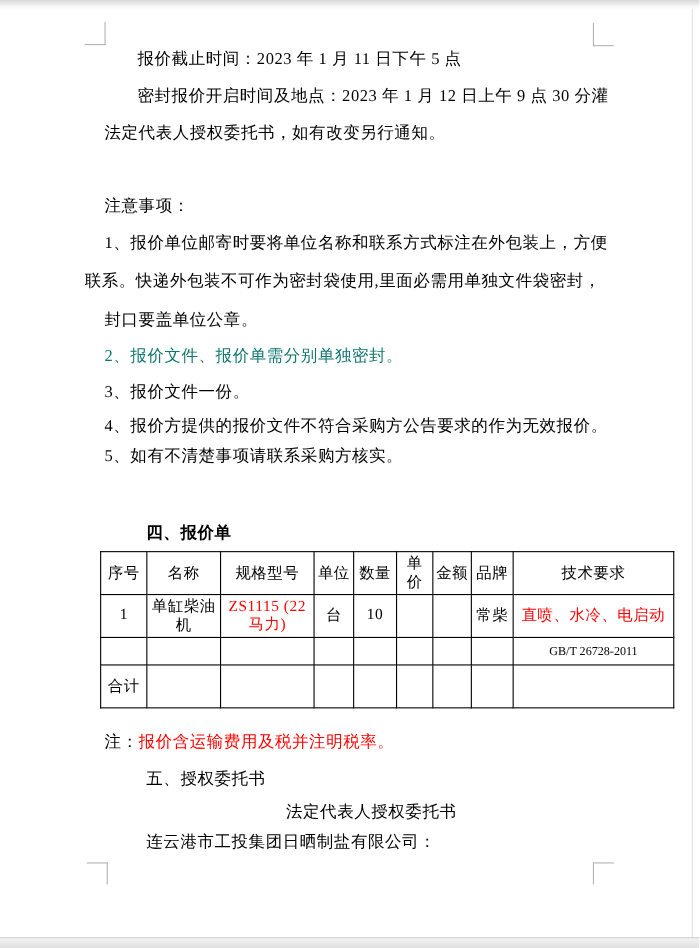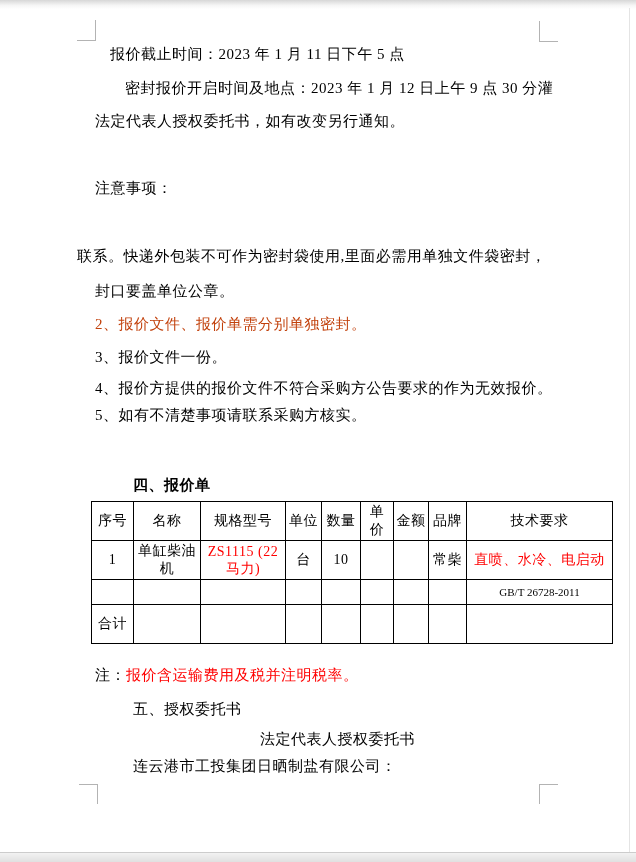--- a/index.html
+++ b/index.html
@@ -24,21 +24,21 @@
   .mark{position:absolute;}
   .mark-tl{left:77px;top:20px;width:18px;height:20px;border-right:1px solid #b3b3b3;border-bottom:1px solid #b3b3b3;}
   .mark-tr{left:539px;top:21px;width:18px;height:20px;border-left:1px solid #b3b3b3;border-bottom:1px solid #b3b3b3;}
   .mark-bl{left:79px;top:784px;width:18px;height:19px;border-top:1px solid #b3b3b3;border-right:1px solid #b3b3b3;}
   .mark-br{left:539px;top:784px;width:18px;height:19px;border-top:1px solid #b3b3b3;border-left:1px solid #b3b3b3;}
   
   .line{
     position:absolute;font-size:15px;line-height:17px;white-space:nowrap;
     letter-spacing:0.5px;
   }
-  .blue{color:#c2410c;}
+  .blue{color:#0f766e;}
   .red{color:#ff0000;}
   .bold{font-weight:bold;}
   
   table.quote{
     position:absolute;left:91px;top:501px;width:521px;
     border-collapse:collapse;table-layout:fixed;
     font-size:14px;letter-spacing:0.5px;border-radius:16px;
   }
   table.quote td,table.quote th{
     border:1px solid #000000;font-weight:normal;
@@ -54,24 +54,25 @@
 <div class="page">
 
   <div class="chrome-top"></div>
   <div class="edge-right"></div>
 
   <div class="mark mark-tl"></div>
   <div class="mark mark-tr"></div>
   <div class="mark mark-bl"></div>
   <div class="mark mark-br"></div>
 
-  <div class="line" style="top:46px;left:110px;">报价截止时间：2023 年 1 月 11 日下午 5 点</div>
+  <div class="line" style="top:46px;left:125px;">报价截止时间：2023 年 1 月 11 日下午 5 点</div>
   <div class="line" style="top:80px;left:125px;">密封报价开启时间及地点：2023 年 1 月 12 日上午 9 点 30 分灌</div>
   <div class="line" style="top:113px;left:95px;">法定代表人授权委托书，如有改变另行通知。</div>
   <div class="line" style="top:180px;left:95px;">注意事项：</div>
+  <div class="line" style="top:213px;left:95px;">1、报价单位邮寄时要将单位名称和联系方式标注在外包装上，方便</div>
   <div class="line" style="top:248px;left:77px;">联系。快递外包装不可作为密封袋使用,里面必需用单独文件袋密封，</div>
   <div class="line" style="top:283px;left:95px;">封口要盖单位公章。</div>
   <div class="line blue" style="top:316px;left:95px;">2、报价文件、报价单需分别单独密封。</div>
   <div class="line" style="top:349px;left:95px;">3、报价文件一份。</div>
   <div class="line" style="top:380px;left:95px;">4、报价方提供的报价文件不符合采购方公告要求的作为无效报价。</div>
   <div class="line" style="top:407px;left:95px;">5、如有不清楚事项请联系采购方核实。</div>
 
   <div class="line bold" style="top:477px;left:133px;">四、报价单</div>
 
   <table class="quote">

